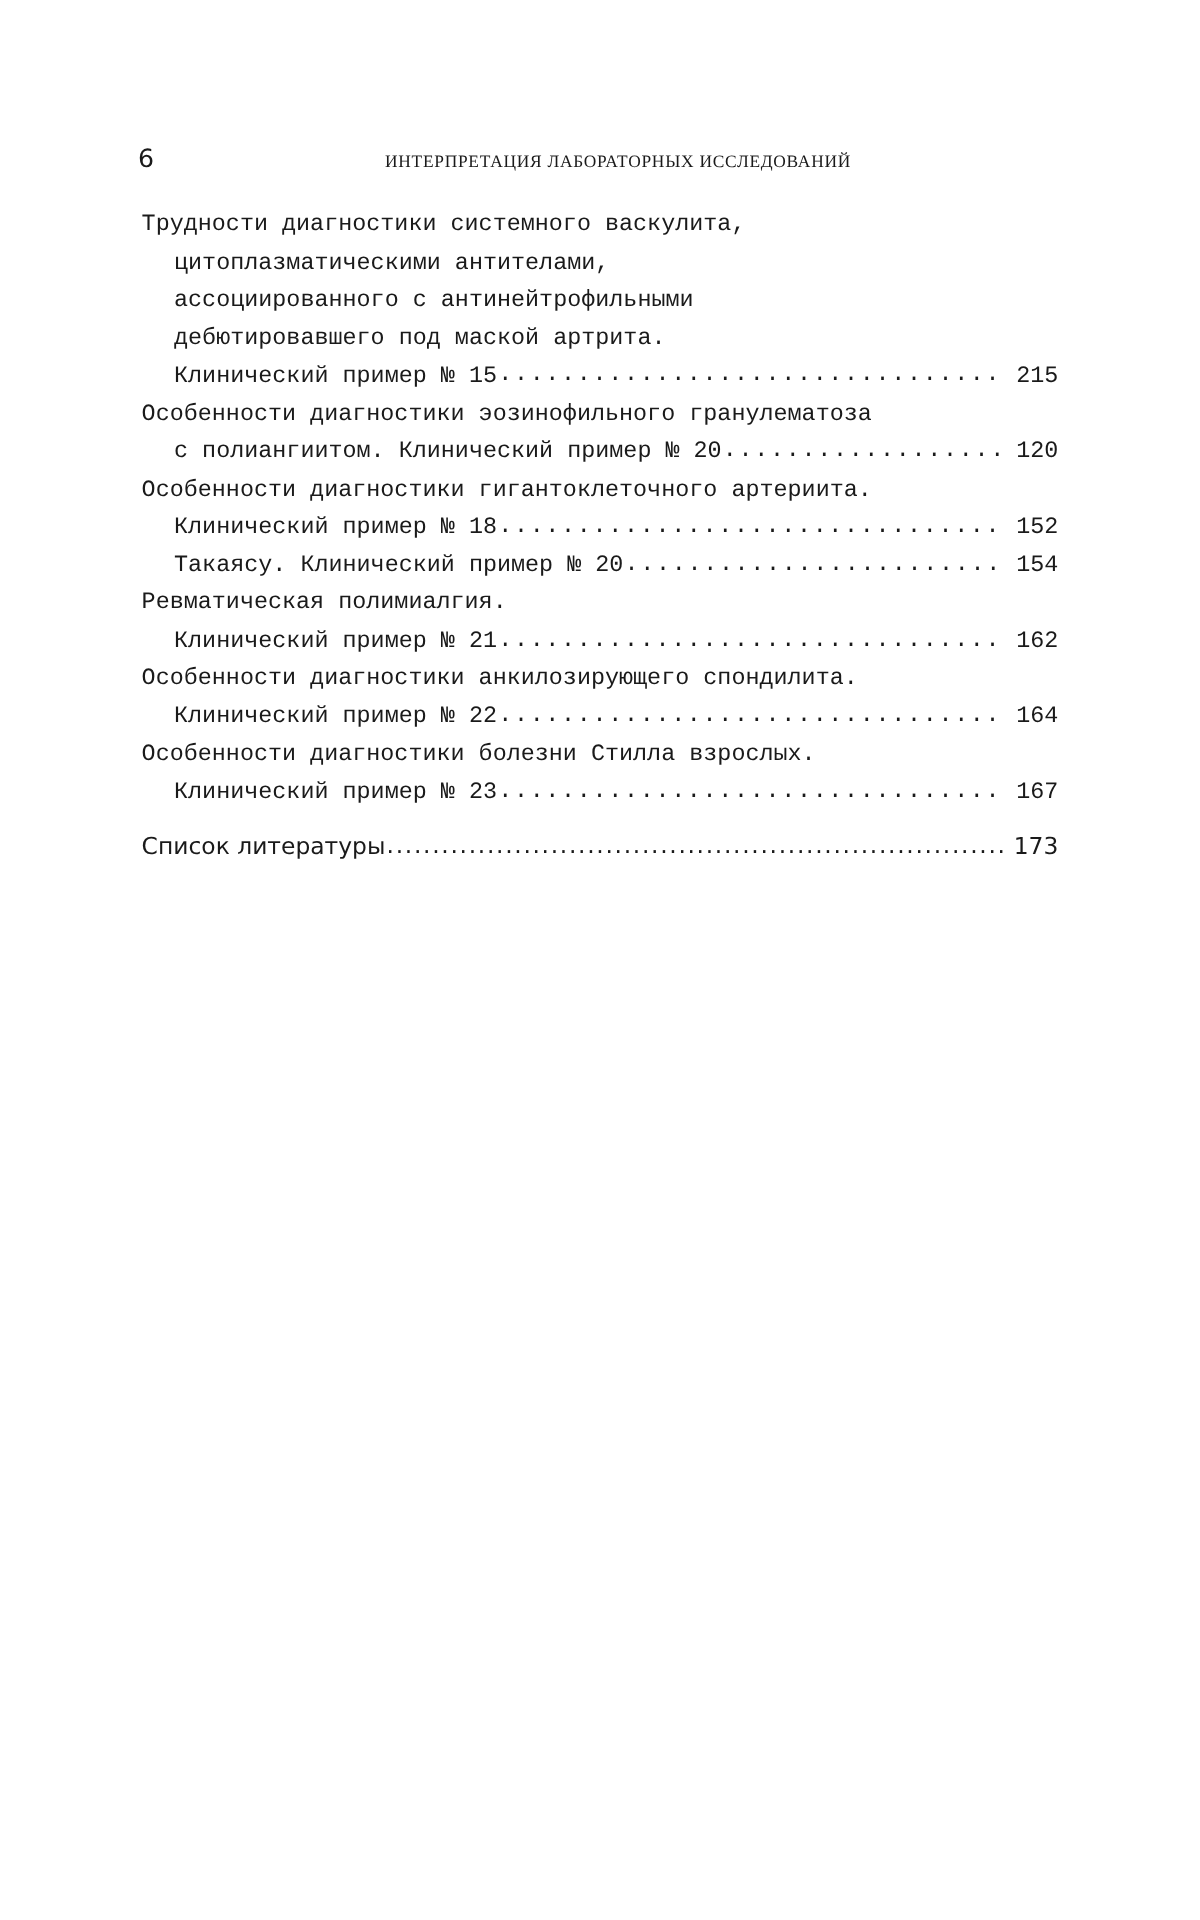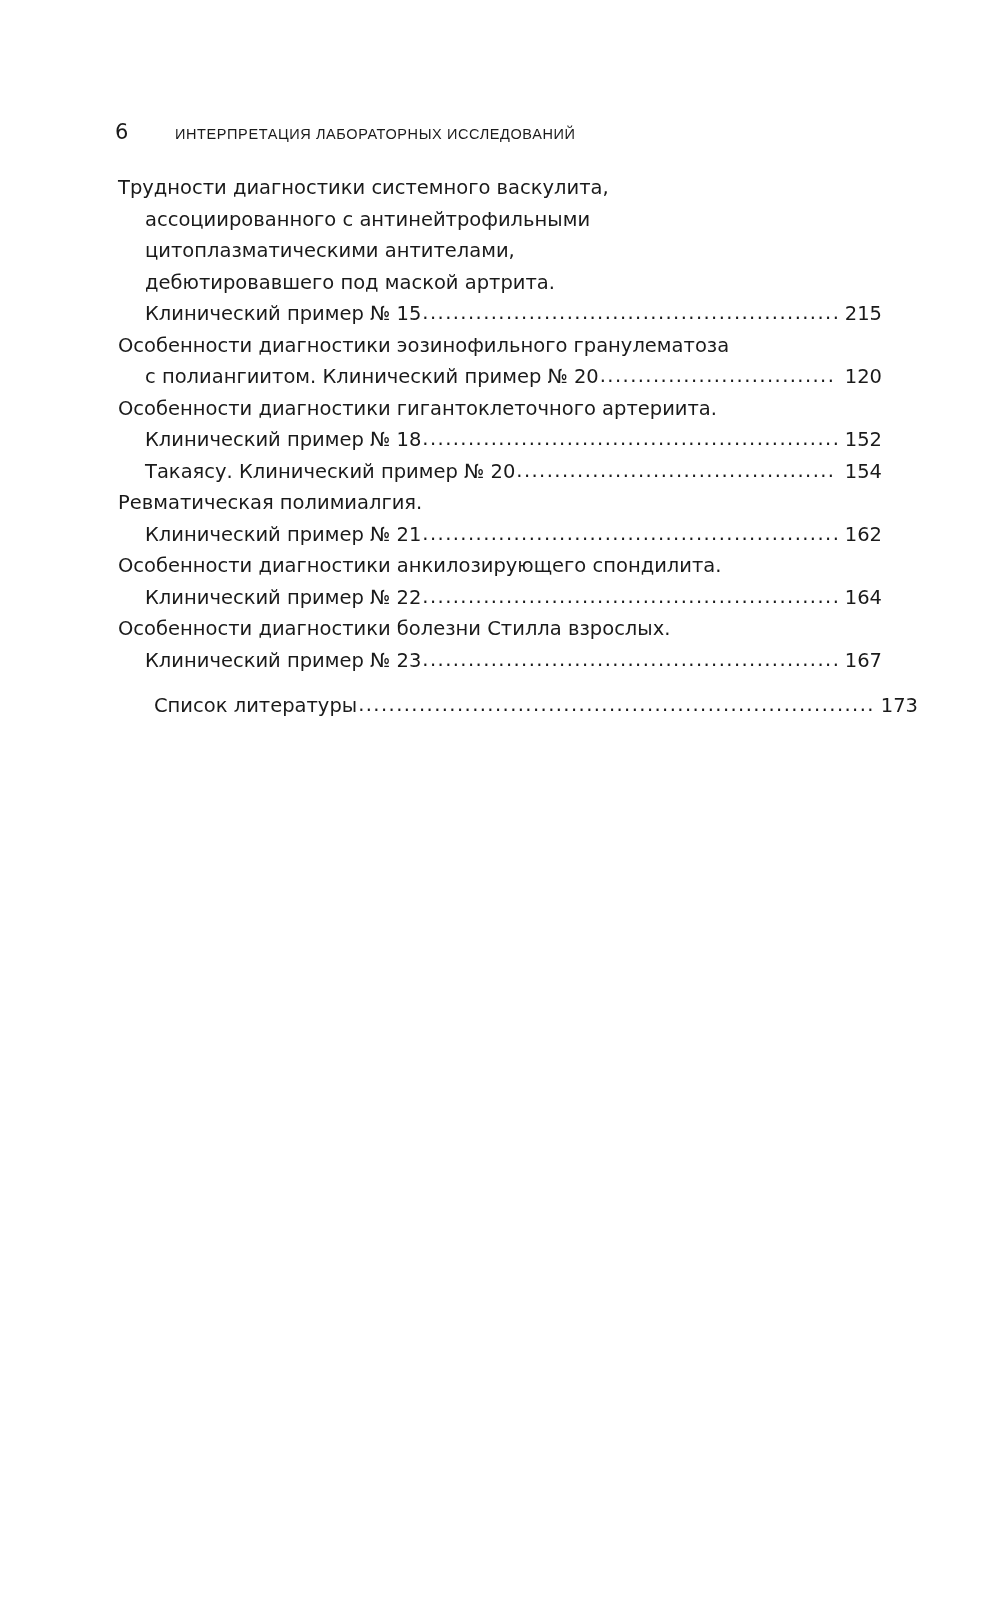--- a/index.html
+++ b/index.html
@@ -31,43 +31,45 @@
     align-items: baseline;
   }
   .folio {
     font-size: 21px;
     color: #1a1a1a;
     font-family: "DejaVu Sans", sans-serif;
     width: 60px;
   }
   .running-title {
     flex: 1;
+    text-align: center;
     font-size: 14.5px;
     letter-spacing: 0.6px;
     color: #1a1a1a;
     padding-right: 30px;
     white-space: nowrap;
-    font-family: Liberation Sans, sans-serif;
+    font-family: Liberation Serif, serif;
   }
   .toc {
     position: absolute;
     top: 172px;
     left: 118px;
     width: 764px;
   }
   .entry {
     margin-bottom: 0px;
   }
   .line {
     display: flex;
     align-items: flex-end;
     font-size: 19.5px;
     line-height: 31.5px;
     color: #1a1a1a;
     white-space: nowrap;
+    font-family: Liberation Mono, monospace;
   }
   .line.indent-1 {
     padding-left: 27px;
   }
   .txt {
     flex: 0 0 auto;
   }
   .dots {
     flex: 1 1 auto;
     overflow: hidden;
@@ -86,21 +88,20 @@
     font-size: 19.5px;
   }
   .nodots {
     flex: 1 1 auto;
   }
   .toc-root {
     position: absolute;
     top: 690px;
     left: 118px;
     width: 764px;
-    margin-left: 36px;
   }
   .root-line {
     display: flex;
     align-items: baseline;
     font-size: 19.5px;
     line-height: 31.5px;
     color: #1a1a1a;
     white-space: nowrap;
   }
 </style>
@@ -115,25 +116,25 @@
   </div>
 
   <div class="toc">
 
     <div class="entry">
       <div class="line">
         <span class="txt">Трудности диагностики системного васкулита,</span>
         <span class="nodots"></span>
       </div>
       <div class="line indent-1">
+        <span class="txt">цитоплазматическими антителами,</span>
+        <span class="nodots"></span>
+      </div>
+      <div class="line indent-1">
         <span class="txt">ассоциированного с антинейтрофильными</span>
-        <span class="nodots"></span>
-      </div>
-      <div class="line indent-1">
-        <span class="txt">цитоплазматическими антителами,</span>
         <span class="nodots"></span>
       </div>
       <div class="line indent-1">
         <span class="txt">дебютировавшего под маской артрита.</span>
         <span class="nodots"></span>
       </div>
       <div class="line indent-1">
         <span class="txt">Клинический пример № 15</span>
         <span class="dots">....................................................................................................................................................</span>
         <span class="pg">215</span>

